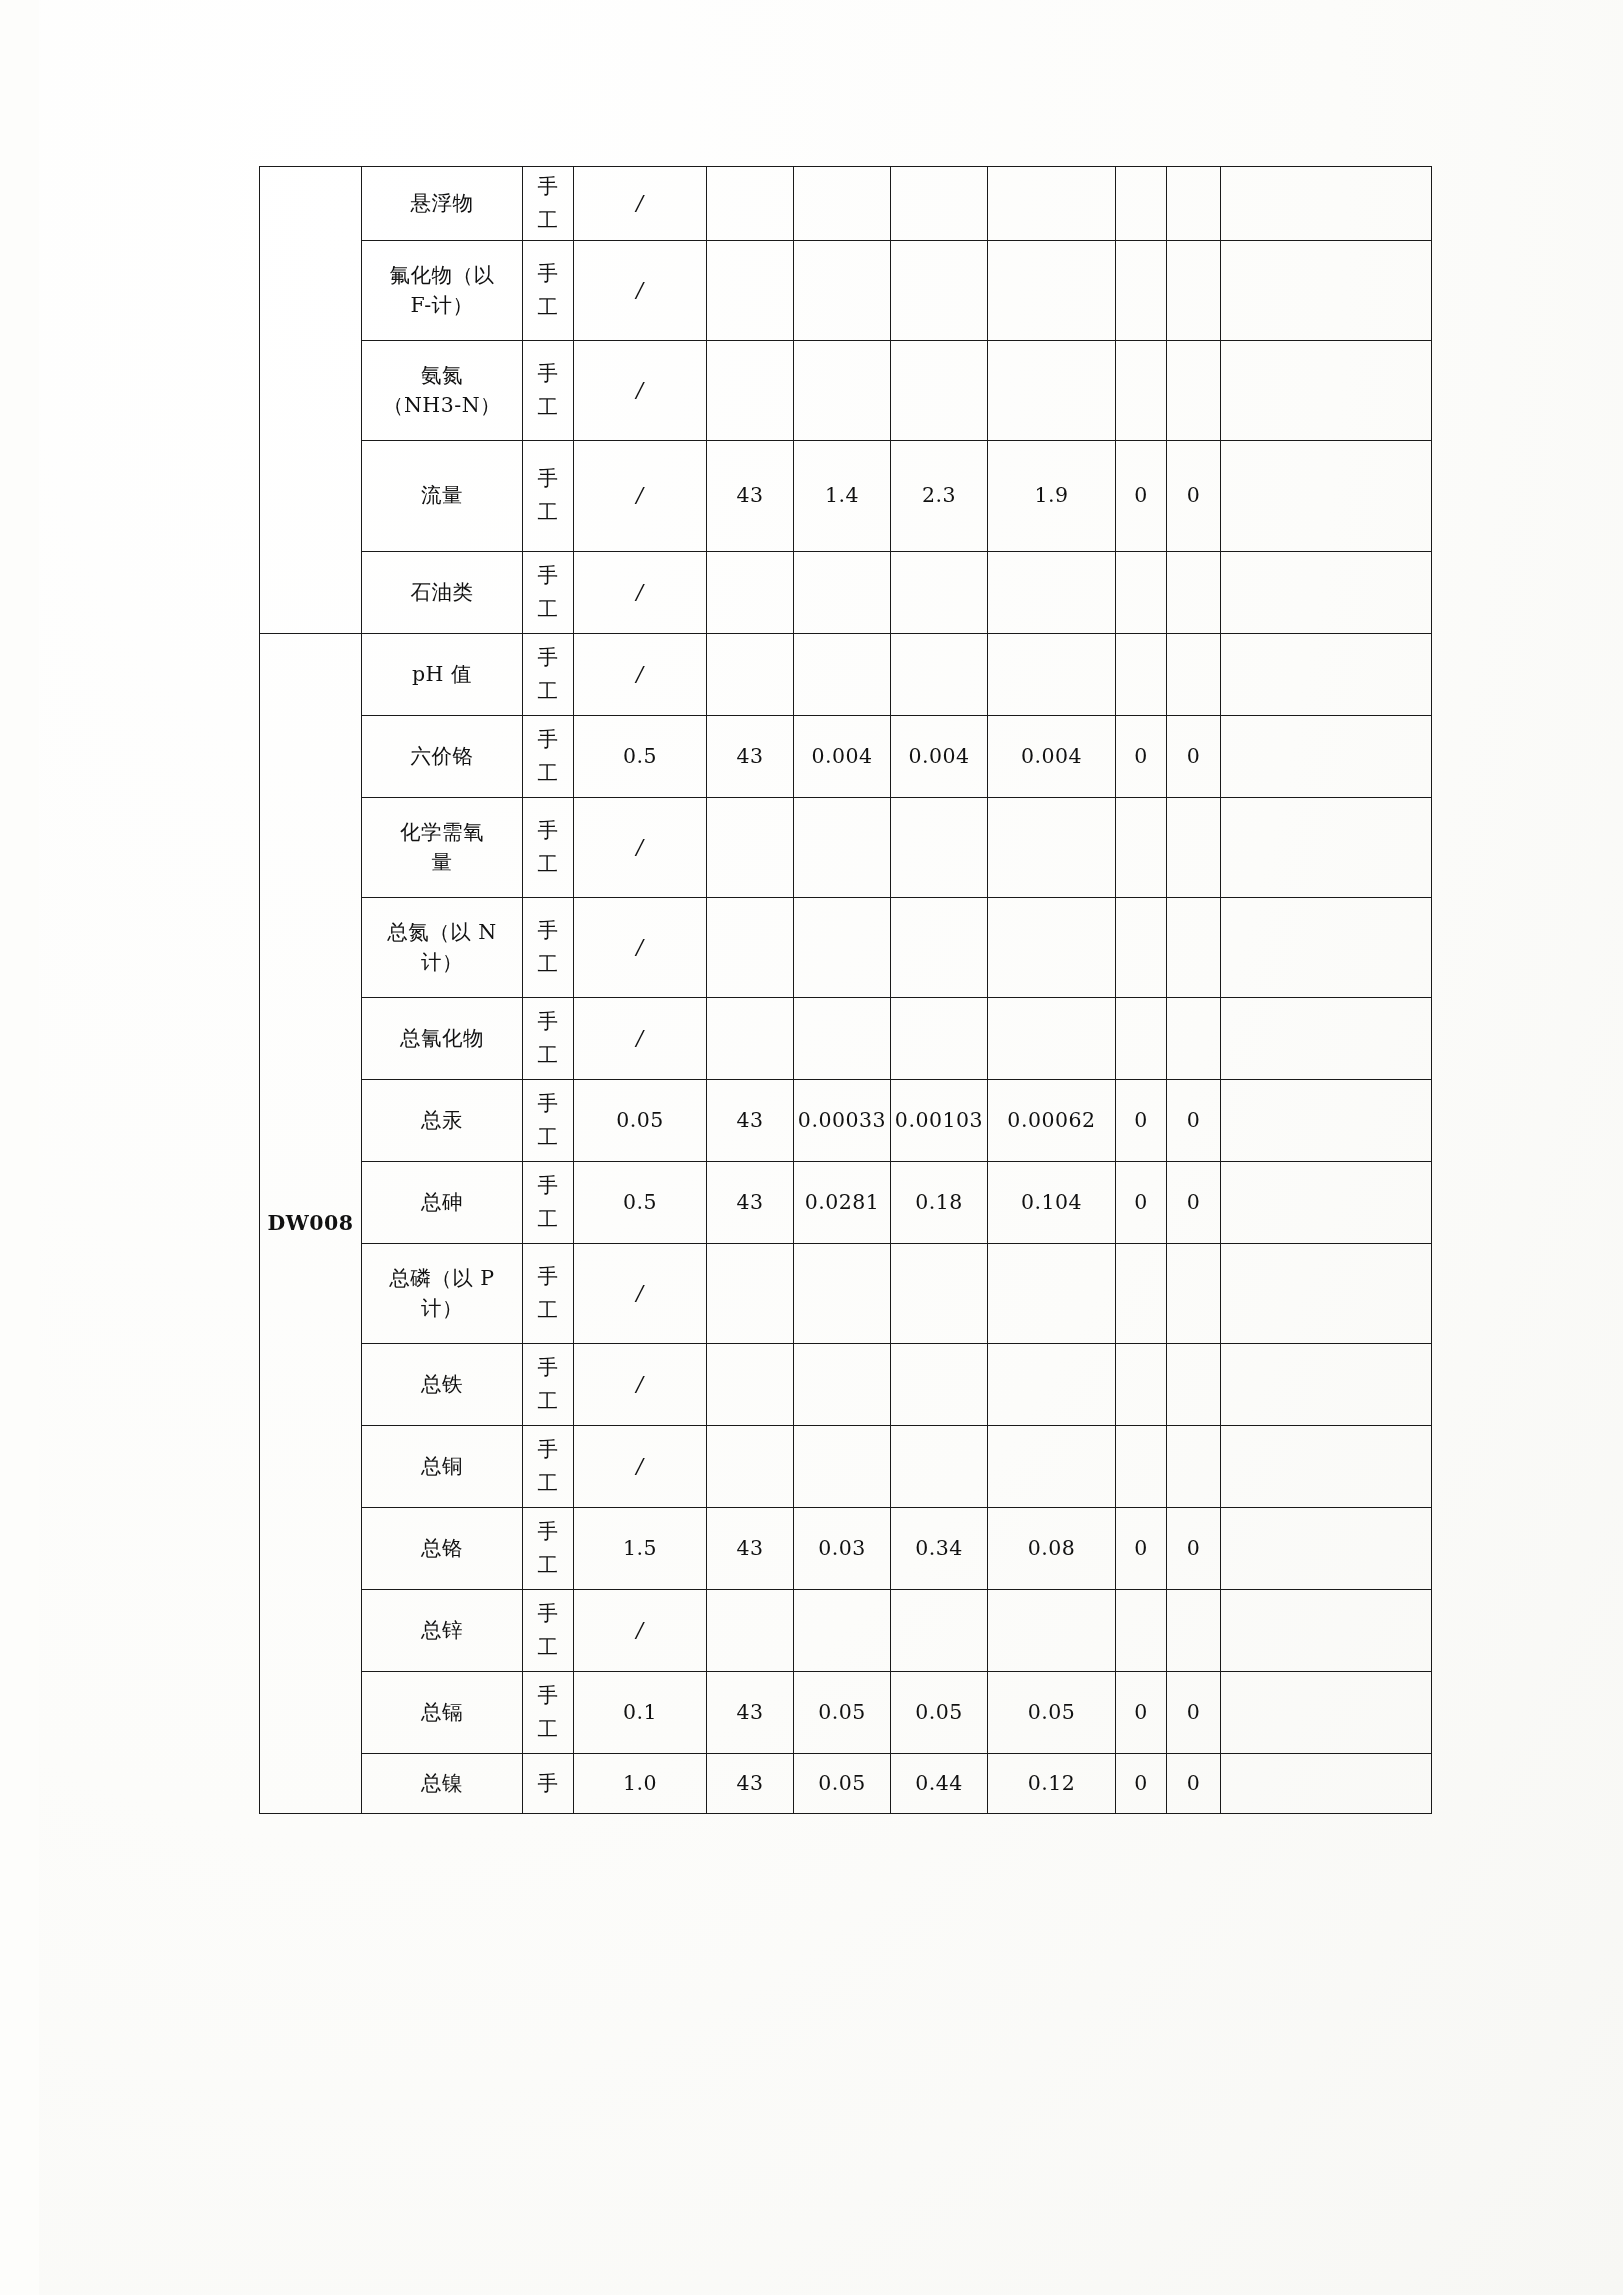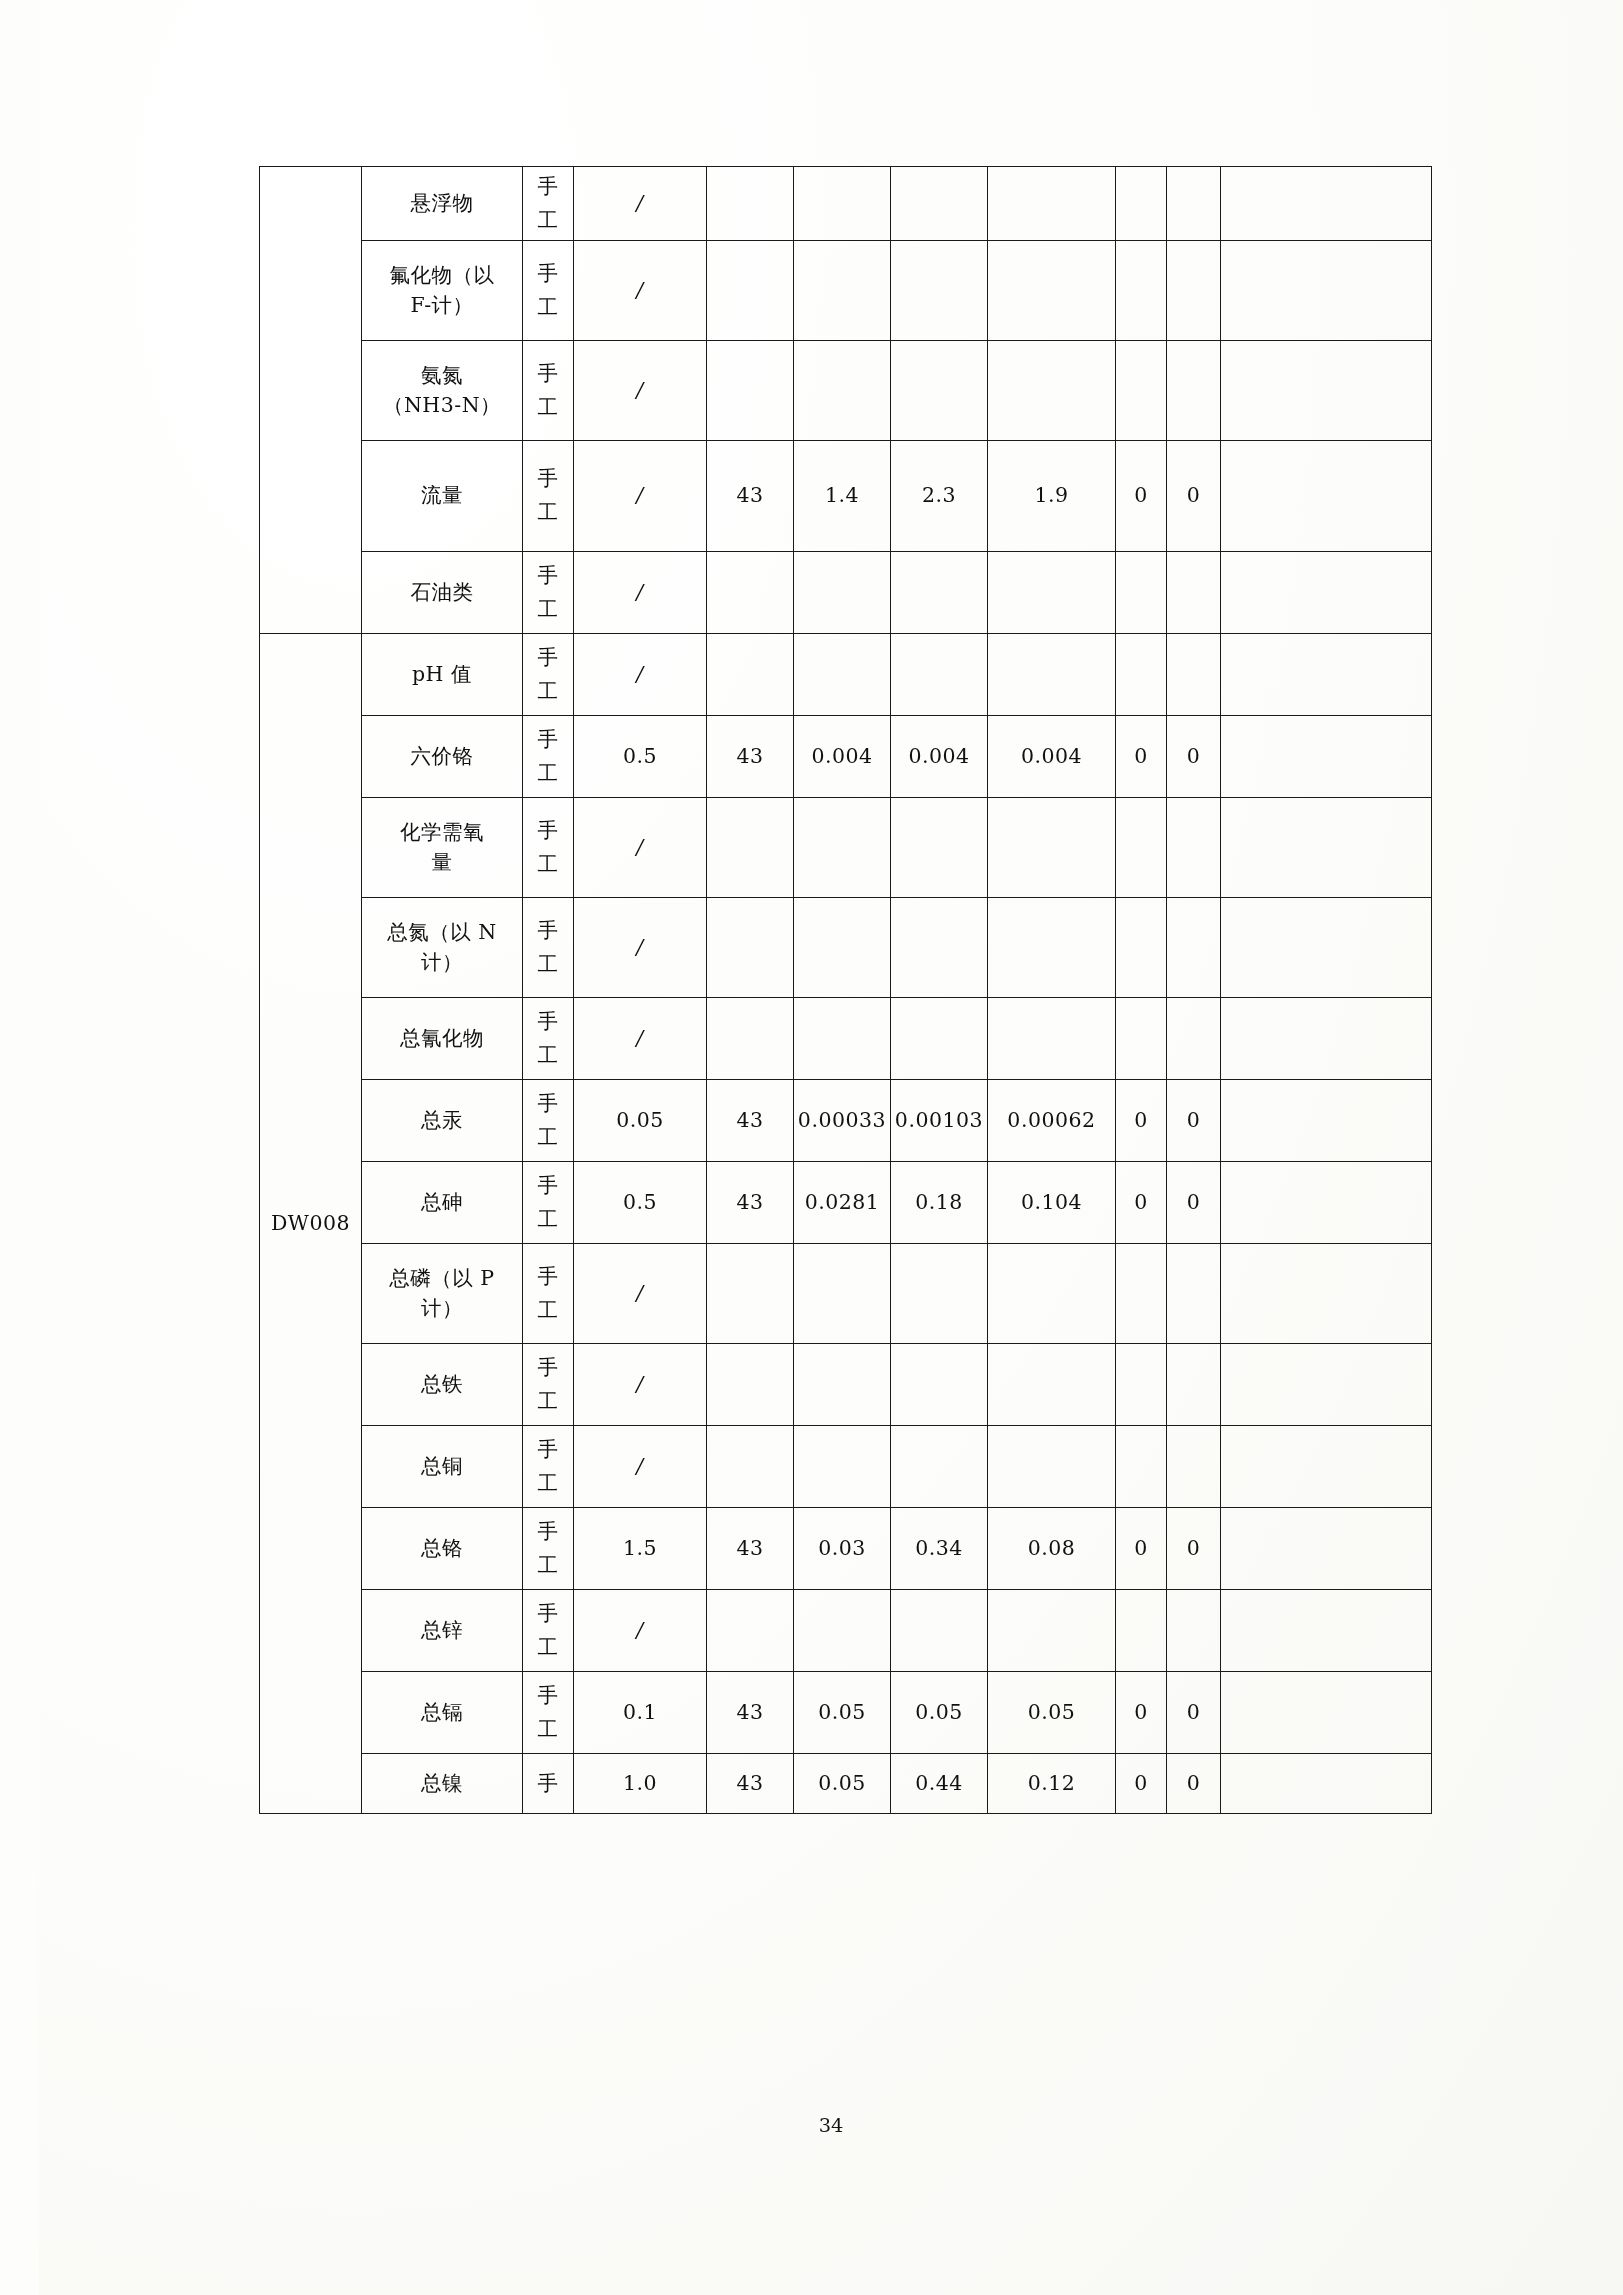--- a/index.html
+++ b/index.html
@@ -48,20 +48,21 @@
   col.c-v4{width:97px;}
   col.c-v5{width:128px;}
   col.c-v6{width:51px;}
   col.c-v7{width:54px;}
   col.c-v8{width:211px;}
 
   .cell-outfall{
     font-family:"DejaVu Serif","Liberation Serif",serif;
     font-size:21.5px;
     letter-spacing:1px;
+    font-weight:bold;
   }
   .cell-name{
     font-size:21px;
     line-height:1.5;
     padding:4.1px 3.1px;
     letter-spacing:0.5px;
   }
   .cell-name .ln{display:block;}
   
   .cell-method{
@@ -444,16 +445,15 @@
             <td class="cell-val">0.44</td>
             <td class="cell-val">0.12</td>
             <td class="cell-val">0</td>
             <td class="cell-val">0</td>
             <td class="cell-val"></td>
           </tr>
         </tbody>
     </table>
   </div>
 
-  <div class="page-num">34</div>
 
 </div>
 
 
 </body></html>

